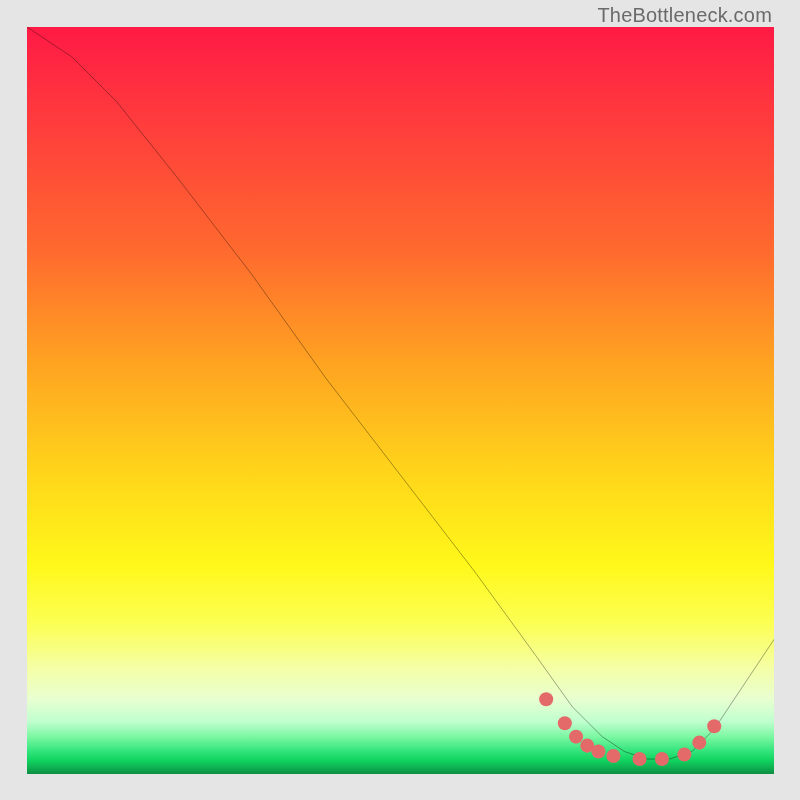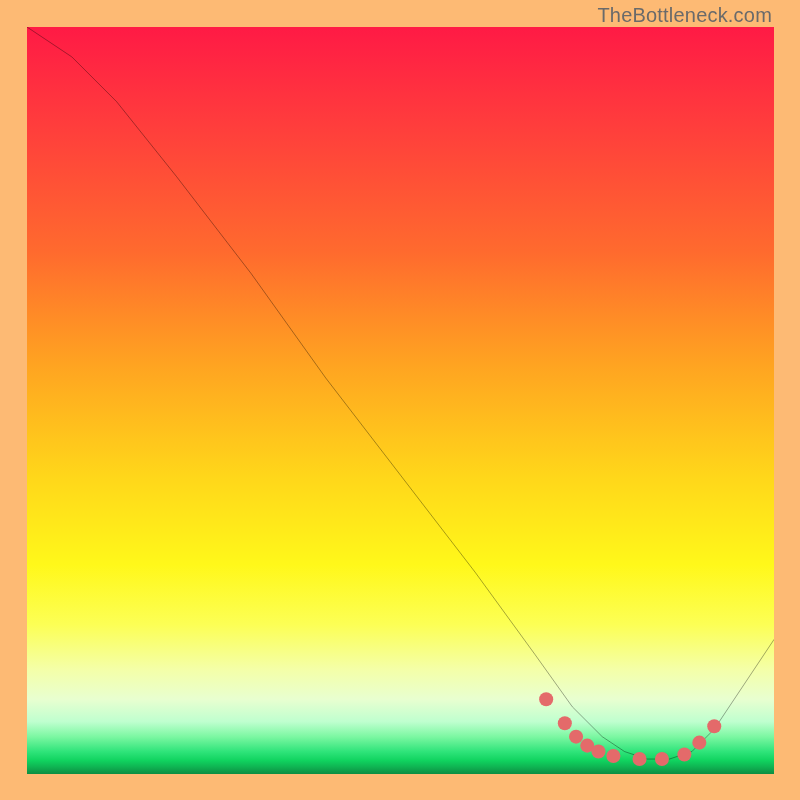--- a/index.html
+++ b/index.html
@@ -8,21 +8,21 @@
     width: 800px;
     height: 800px;
     background: #000;
     overflow: hidden;
     font-family: Arial, Helvetica, sans-serif;
   }
   .stage {
     position: relative;
     width: 800px;
     height: 800px;
-    background: #fdba74;
+    background: #e5e5e5;
   }
   .plot-frame {
     position: absolute;
     left: 27px;
     top: 27px;
     width: 747px;
     height: 747px;
     box-sizing: border-box;
   }
   .gradient {

